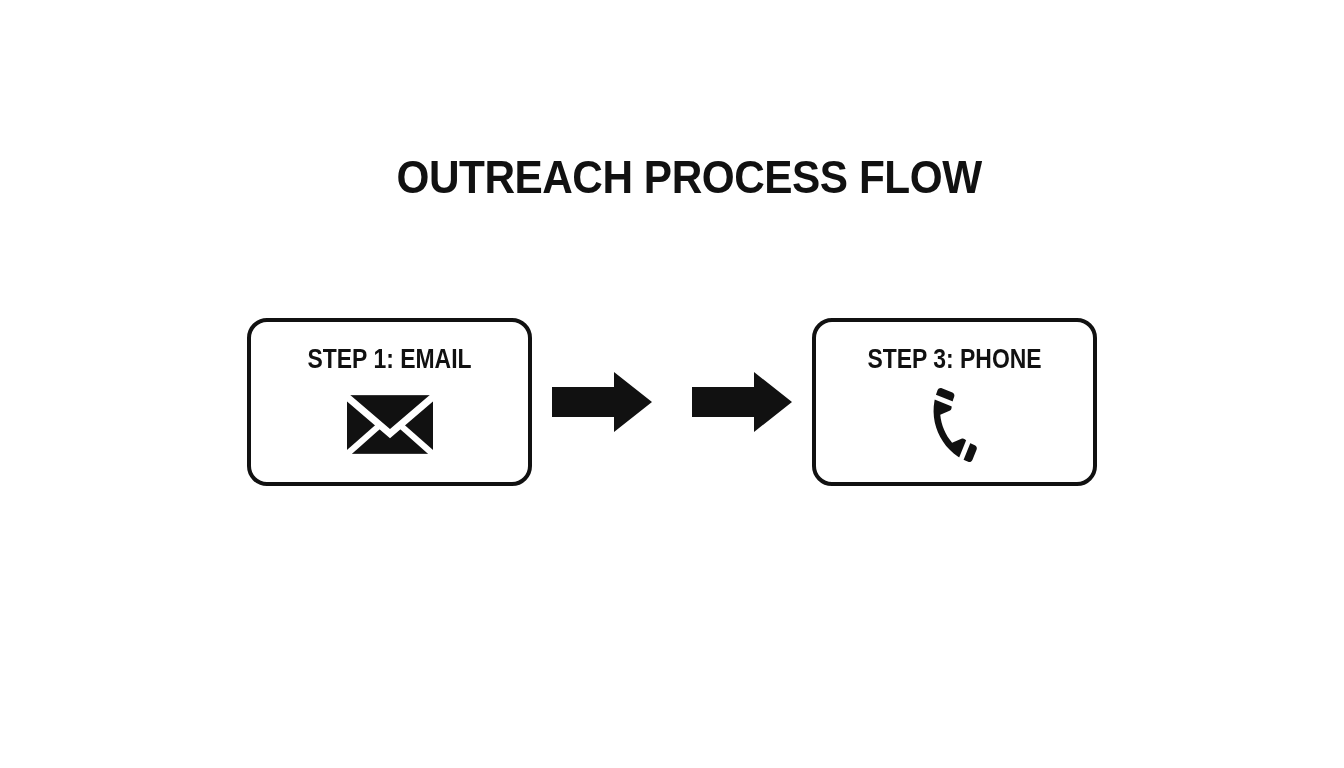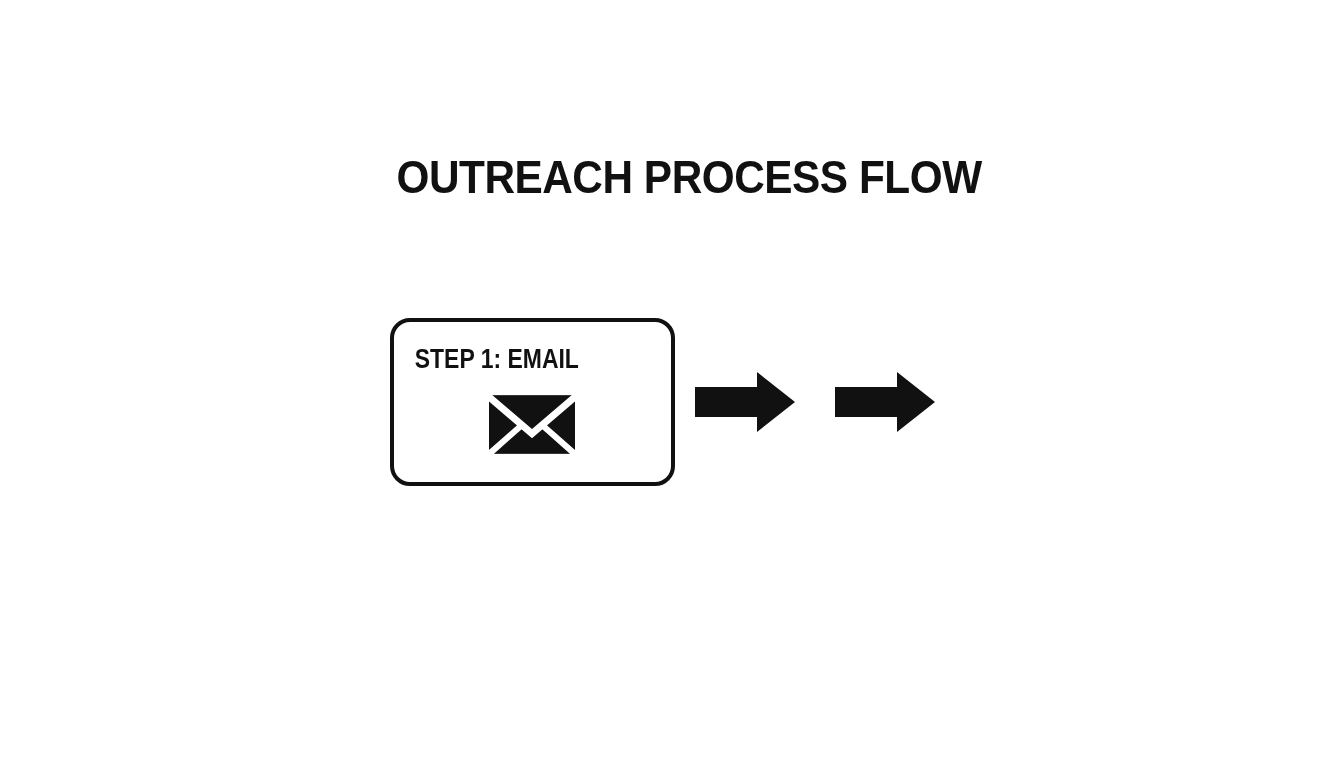--- a/index.html
+++ b/index.html
@@ -43,20 +43,21 @@
     justify-content: center;
     align-items: center;
   }
   .step-box {
     width: 285px; height: 168px;
     border: 4px solid var(--ink);
     border-radius: 20px;
     background: var(--bg);
     display: flex;
     flex-direction: column;
+    align-items: center;
   }
   .step-label {
     margin-top: 22px;
     font-size: 27px;
     font-weight: bold;
     color: var(--ink);
     transform: scaleX(0.85);
     transform-origin: center;
     white-space: nowrap;
     display: inline-block;
@@ -106,15 +107,27 @@
       </svg>
     </div>
 
 
     <div class="connector">
       <svg class="icon-svg" width="102" height="62" viewBox="0 0 100 62" aria-hidden="true">
         <polygon points="0,16 62,16 62,1 100,31 62,61 62,46 0,46" fill="#111111"></polygon>
       </svg>
     </div>
 
+    <div class="step-box">
+      <span class="step-label">STEP 3: PHONE</span>
+      <div class="step-icon-area">
+        <svg class="icon-svg" width="78" height="78" viewBox="0 0 24 24" aria-hidden="true">
+          <g transform="rotate(22 12 12)">
+            <path fill="#111111" d="M6.62 10.79c1.44 2.83 3.76 5.14 6.59 6.59l2.2-2.2c.27-.27.67-.36 1.02-.24 1.12.37 2.33.57 3.57.57.55 0 1 .45 1 1V20c0 .55-.45 1-1 1-9.39 0-17-7.61-17-17 0-.55.45-1 1-1h3.5c.55 0 1 .45 1 1 0 1.25.2 2.45.57 3.57.11.35.03.74-.25 1.02l-2.2 2.2z"></path>
+            <line x1="1.6" y1="6.3" x2="10.4" y2="6.3" stroke="#ffffff" stroke-width="1.5"></line>
+            <line x1="17.7" y1="13.6" x2="17.7" y2="22.4" stroke="#ffffff" stroke-width="1.5"></line>
+          </g>
+        </svg>
+      </div>
+    </div>
 
   </div>
 </div>
 
 </body></html>

